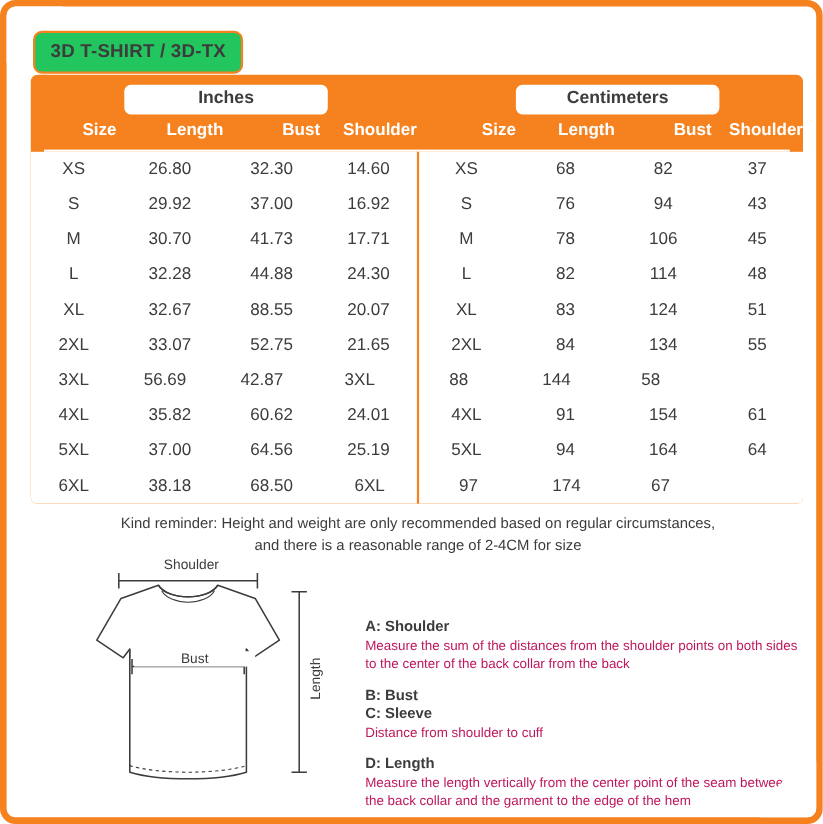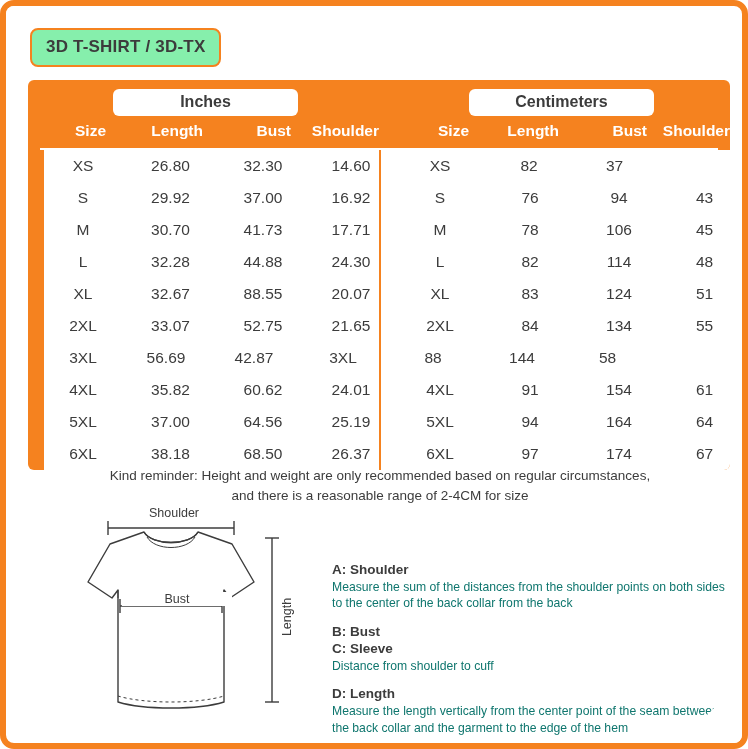--- a/index.html
+++ b/index.html
@@ -46,41 +46,40 @@
     position: absolute;
     top: 22px;
     left: 24px;
     z-index: 6;
   }
   .title-box {
     display: inline-block;
     border: 2px solid #f5821f;
     border-radius: 8px;
     padding: 7px 14px 8px 14px;
-    background: #86efac;
+    background: #22c55e;
   }
   .title-text {
     font-size: 17px;
     font-weight: bold;
     color: #3c3c3c;
     letter-spacing: 0.2px;
     white-space: nowrap;
   }
 
   
   .table-block {
     position: absolute;
     left: 22px;
     top: 62px;
     width: 702px;
     height: 390px;
     background: #f5821f;
     border-radius: 6px;
     overflow: hidden;
-    margin-top: 12px;
   }
   .unit-row {
     position: relative;
     height: 34px;
   }
   .unit-pill {
     position: absolute;
     top: 9px;
     background: #ffffff;
     border-radius: 6px;
@@ -114,21 +113,21 @@
     top: 68px;
     left: 12px;
     width: 678px;
     height: 2px;
     background: #ffffff;
   }
 
   .rows-area {
     position: absolute;
     top: 70px;
-    left: 16px;
+    left: 0;
     width: 702px;
     bottom: 0;
     background: #ffffff;
   }
   .data-row {
     display: flex;
     height: 32px;
     align-items: center;
   }
   .cell {
@@ -217,21 +216,21 @@
     margin-top: 48px;
   }
   .desc-title {
     font-size: 13.5px;
     font-weight: bold;
     color: #3c3c3c;
     margin-bottom: 2px;
   }
   .desc-body {
     font-size: 12.2px;
-    color: #0f766e;
+    color: #be185d;
     line-height: 1.35;
     margin-bottom: 12px;
   }
 </style>
 </head>
 <body>
 
 <div class="page">
   <div class="corner-tl"></div>
   <div class="corner-br"></div>
@@ -262,20 +261,21 @@
 
     <div class="divider-v"></div>
 
     <div class="rows-area">
       <div class="data-row">
         <div class="cell c-size">XS</div>
         <div class="cell c-len">26.80</div>
         <div class="cell c-bust">32.30</div>
         <div class="cell c-shou">14.60</div>
         <div class="cell c-size2">XS</div>
+        <div class="cell c-len2">68</div>
         <div class="cell c-bust2">82</div>
         <div class="cell c-shou2">37</div>
       </div>
       <div class="data-row">
         <div class="cell c-size">S</div>
         <div class="cell c-len">29.92</div>
         <div class="cell c-bust">37.00</div>
         <div class="cell c-shou">16.92</div>
         <div class="cell c-size2">S</div>
         <div class="cell c-len2">76</div>
@@ -348,21 +348,20 @@
         <div class="cell c-shou">25.19</div>
         <div class="cell c-size2">5XL</div>
         <div class="cell c-len2">94</div>
         <div class="cell c-bust2">164</div>
         <div class="cell c-shou2">64</div>
       </div>
       <div class="data-row">
         <div class="cell c-size">6XL</div>
         <div class="cell c-len">38.18</div>
         <div class="cell c-bust">68.50</div>
-        <div class="cell c-shou">26.37</div>
         <div class="cell c-size2">6XL</div>
         <div class="cell c-len2">97</div>
         <div class="cell c-bust2">174</div>
         <div class="cell c-shou2">67</div>
       </div>
     </div>
   </div>
 
   <div class="reminder">
     <div>Kind reminder: Height and weight are only recommended based on regular circumstances,</div>

